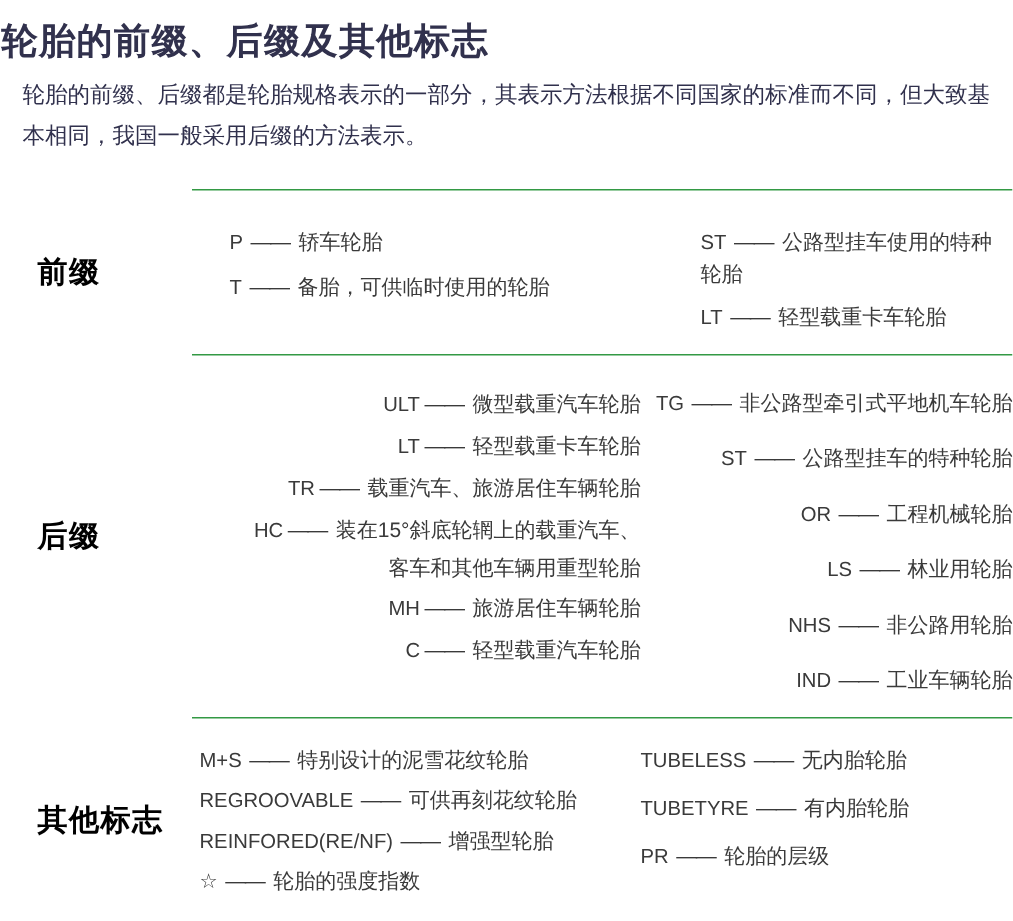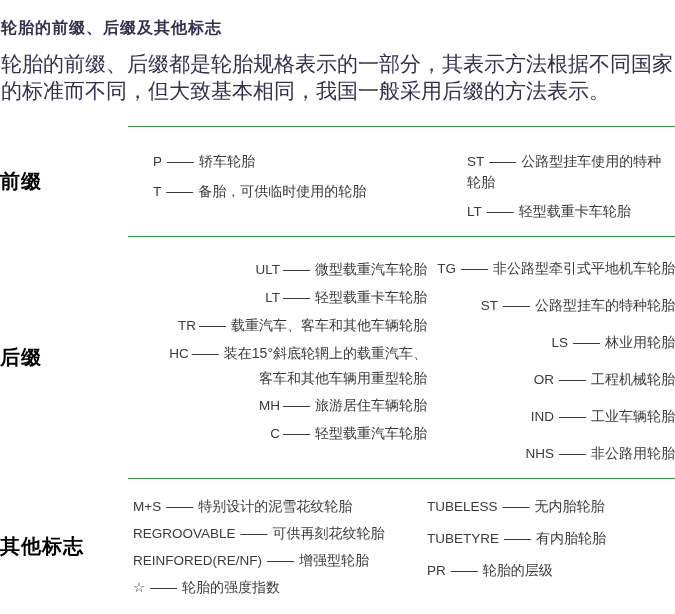--- a/index.html
+++ b/index.html
@@ -13,41 +13,42 @@
   *{box-sizing:border-box;margin:0;padding:0;}
   html,body{width:675px;height:614px;overflow:hidden;}
   body{
     background:var(--background);
     font-family:"Liberation Sans","DejaVu Sans",sans-serif;
   }
   .page{width:675px;height:614px;position:relative;}
 
   .page-title{
     padding:13px 2px 0 1px;
-    font-size:16px;
+    font-size:24px;
     line-height:30px;
     font-weight:bold;
     letter-spacing:1px;
     color:var(--heading-text);
   }
   .intro{
     margin-top:7px;
-    padding:0 1px;
-    font-size:21px;
+    padding:0 15px;
+    font-size:15px;
     line-height:27px;
     color:var(--body-text);
   }
 
   .sections{margin-top:22px;}
   .section{display:flex;flex-direction:row;}
   .label-col{
     width:128px;
     flex:0 0 128px;
     display:flex;
     align-items:center;
+    padding-left:25px;
   }
   .section-label{
     font-size:20px;
     font-weight:bold;
     color:var(--section-label-text);
     letter-spacing:1px;
   }
   .content-col{
     flex:1;
     border-top:1px solid var(--divider-green);
@@ -110,32 +111,32 @@
     </div>
 
     <div class="section section-suffix">
       <div class="label-col">
         <span class="section-label">后缀</span>
       </div>
       <div class="content-col">
         <div class="col left fixed-code">
             <div class="row"><span class="code">ULT</span><span class="dash">——</span><span class="desc">微型载重汽车轮胎</span></div>
             <div class="row"><span class="code">LT</span><span class="dash">——</span><span class="desc">轻型载重卡车轮胎</span></div>
-            <div class="row"><span class="code">TR</span><span class="dash">——</span><span class="desc">载重汽车、客车和其他车辆轮胎</span></div>
+            <div class="row"><span class="code">TR</span><span class="dash">——</span><span class="desc">载重汽车、旅游居住车辆轮胎</span></div>
             <div class="row"><span class="code">HC</span><span class="dash">——</span><span class="desc">装在15°斜底轮辋上的载重汽车、</span><div class="desc2">客车和其他车辆用重型轮胎</div></div>
             <div class="row"><span class="code">MH</span><span class="dash">——</span><span class="desc">旅游居住车辆轮胎</span></div>
             <div class="row"><span class="code">C</span><span class="dash">——</span><span class="desc">轻型载重汽车轮胎</span></div>
           </div>
         <div class="col right">
             <div class="row"><span class="code">TG</span><span class="dash">——</span><span class="desc">非公路型牵引式平地机车轮胎</span></div>
             <div class="row"><span class="code">ST</span><span class="dash">——</span><span class="desc">公路型挂车的特种轮胎</span></div>
+            <div class="row"><span class="code">OR</span><span class="dash">——</span><span class="desc">工程机械轮胎</span></div>
             <div class="row"><span class="code">LS</span><span class="dash">——</span><span class="desc">林业用轮胎</span></div>
-            <div class="row"><span class="code">OR</span><span class="dash">——</span><span class="desc">工程机械轮胎</span></div>
+            <div class="row"><span class="code">NHS</span><span class="dash">——</span><span class="desc">非公路用轮胎</span></div>
             <div class="row"><span class="code">IND</span><span class="dash">——</span><span class="desc">工业车辆轮胎</span></div>
-            <div class="row"><span class="code">NHS</span><span class="dash">——</span><span class="desc">非公路用轮胎</span></div>
           </div>
       </div>
     </div>
 
     <div class="section section-other">
       <div class="label-col">
         <span class="section-label">其他标志</span>
       </div>
       <div class="content-col">
         <div class="col left">

